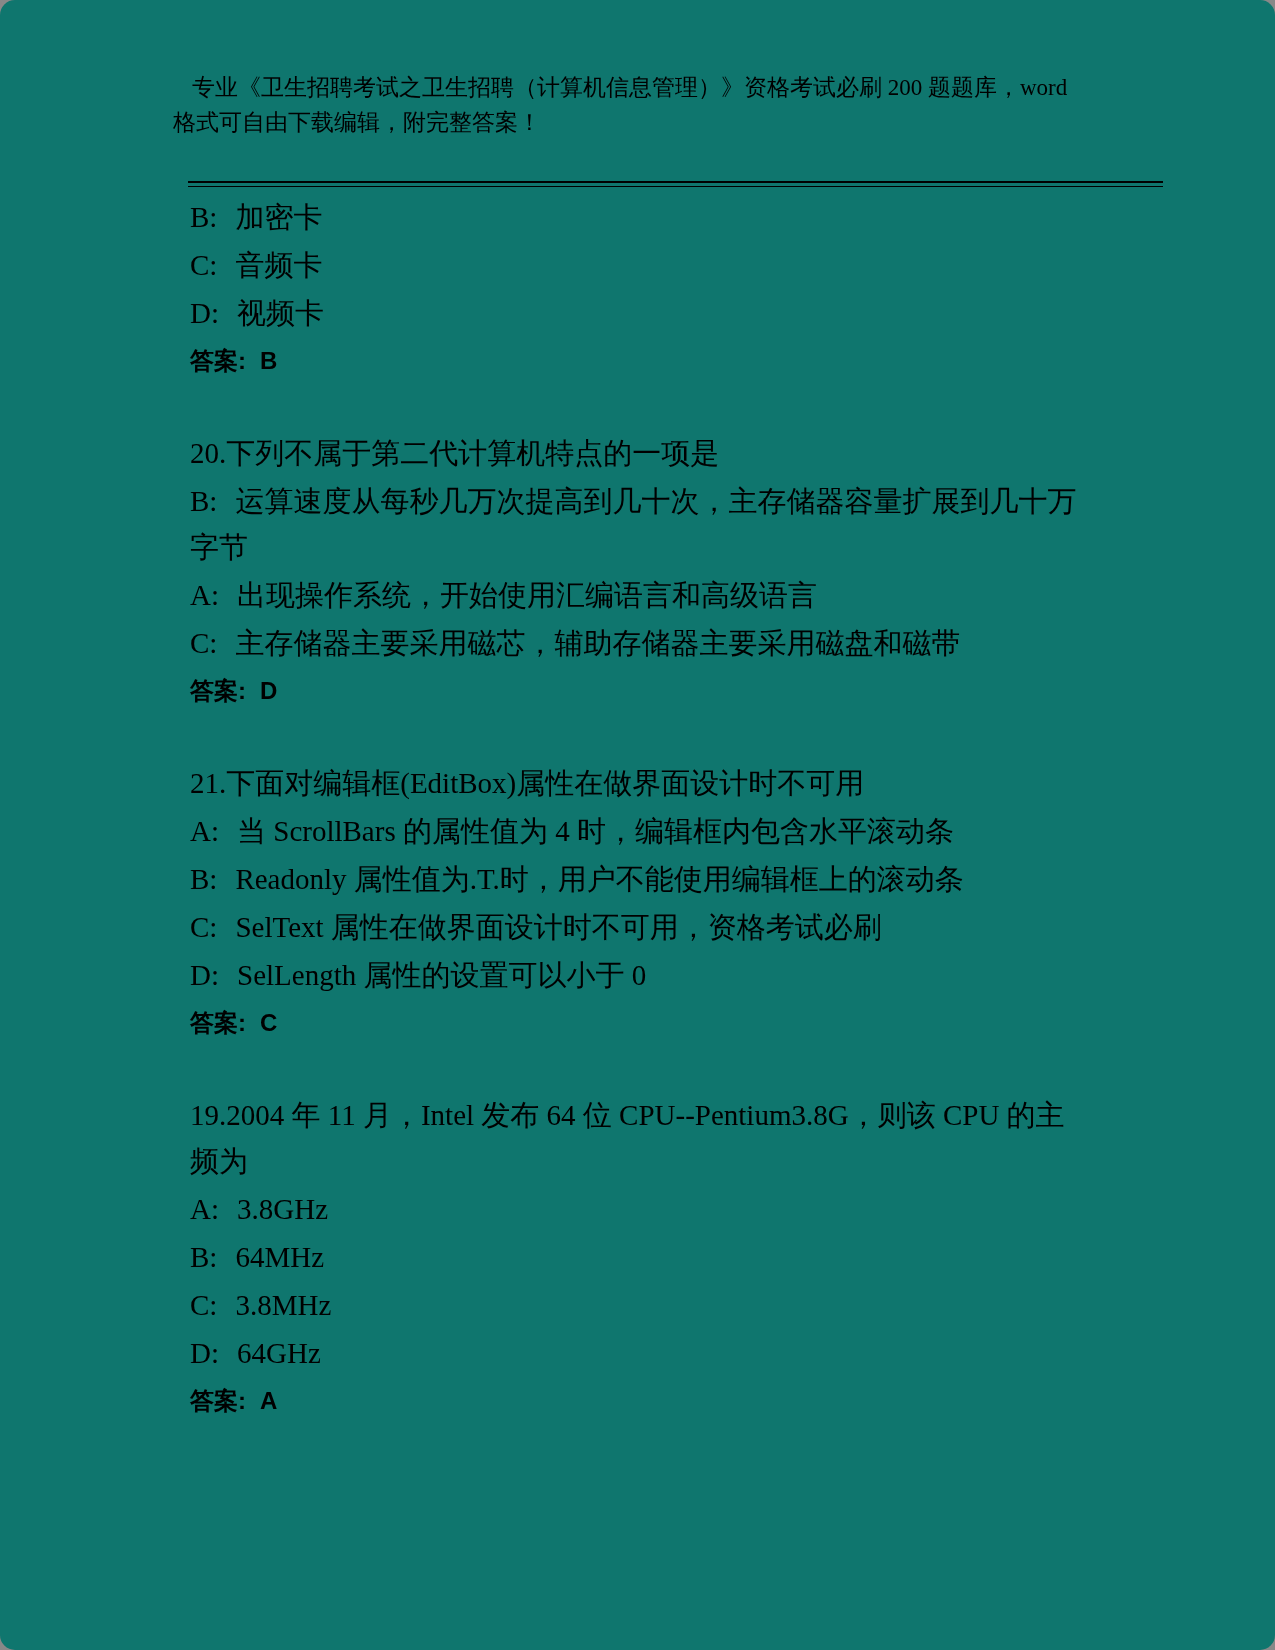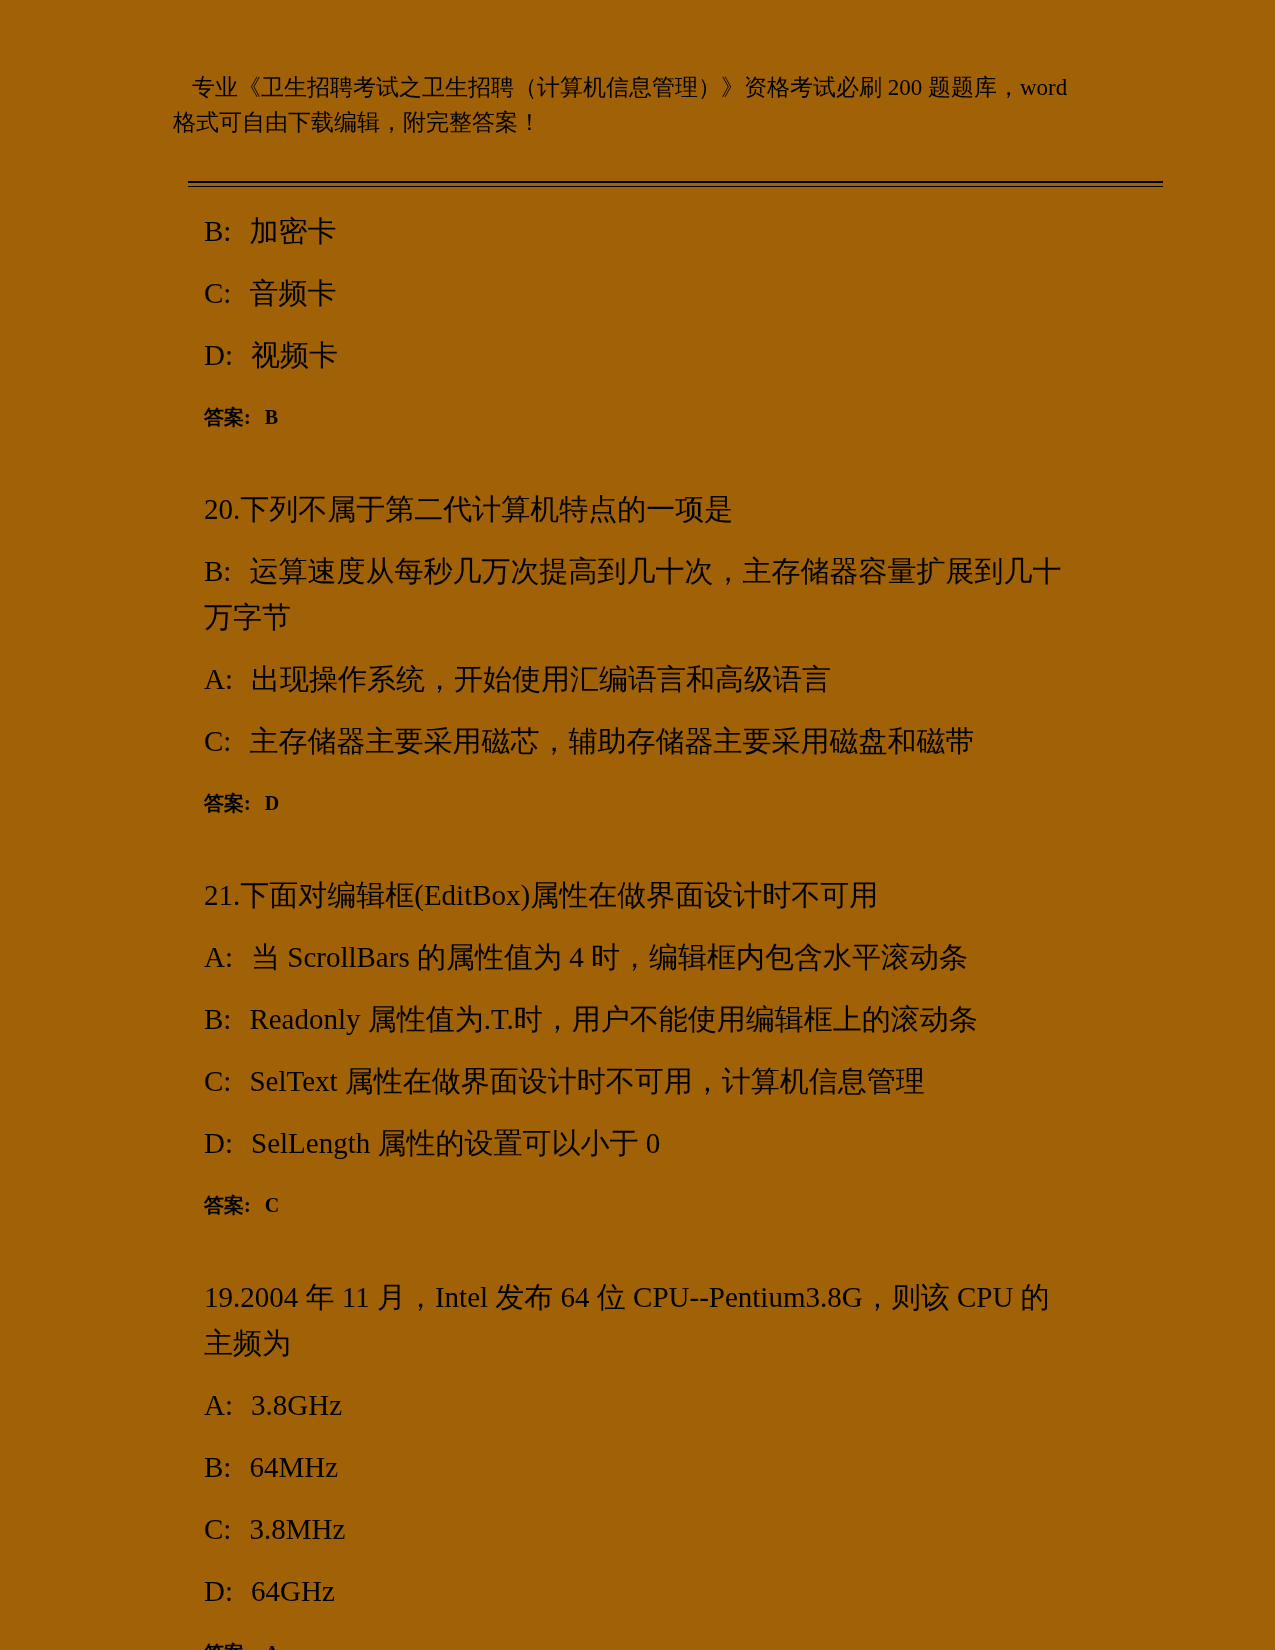--- a/index.html
+++ b/index.html
@@ -1,24 +1,25 @@
 <!DOCTYPE html>
 <html lang="zh"><head>
 <meta charset="utf-8">
 <style>
   html, body { margin: 0; padding: 0; background: #888; }
   .page {
     position: relative;
     width: 1275px;
     height: 1650px;
     margin: 0 auto;
-    background: #a16207;
+    background: #0f766e;
     overflow: hidden;
     font-family: "Liberation Serif", "DejaVu Serif", serif;
     color: #000000;
+    border-radius: 15px;
   }
   .doc-header {
     position: absolute;
     left: 173px;
     top: 70px;
     width: 900px;
     font-size: 23px;
     line-height: 35px;
   }
   .doc-header p { margin: 0; text-indent: 19px; }
@@ -32,28 +33,28 @@
     border-bottom: 1px solid #000;
   }
   .doc-content {
     position: absolute;
     left: 188px;
     top: 192px;
     width: 902px;
     font-size: 29px;
     line-height: 46px;
   }
-  .doc-content p { margin: 16px; }
+  .doc-content p { margin: 2px; }
   section.question-block { margin-top: 46px; }
   section.partial-question { margin-top: 0; }
   .opt-label { margin-right: 18px; }
   .answer-line {
-    font-family: Liberation Serif, serif;
+    font-family: Liberation Sans, sans-serif;
     font-weight: 700;
-    font-size: 20px;
+    font-size: 24px;
   }
   .answer-value { margin-left: 14px; }
 </style>
 </head>
 <body>
 
 <div class="page">
   <header class="doc-header">
     <p>专业《卫生招聘考试之卫生招聘（计算机信息管理）》资格考试必刷 200 题题库，word 格式可自由下载编辑，附完整答案！</p>
   </header>
@@ -69,21 +70,21 @@
         <p class="stem-line"><span class="stem-number">20.</span><span class="stem-text">下列不属于第二代计算机特点的一项是</span></p>
         <p class="option-line"><span class="opt-label">B:</span><span class="opt-text">运算速度从每秒几万次提高到几十次，主存储器容量扩展到几十万字节</span></p>
         <p class="option-line"><span class="opt-label">A:</span><span class="opt-text">出现操作系统，开始使用汇编语言和高级语言</span></p>
         <p class="option-line"><span class="opt-label">C:</span><span class="opt-text">主存储器主要采用磁芯，辅助存储器主要采用磁盘和磁带</span></p>
         <p class="answer-line"><span class="answer-label">答案:</span><span class="answer-value">D</span></p>
       </section>
       <section class="question-block">
         <p class="stem-line"><span class="stem-number">21.</span><span class="stem-text">下面对编辑框(EditBox)属性在做界面设计时不可用</span></p>
         <p class="option-line"><span class="opt-label">A:</span><span class="opt-text">当 ScrollBars 的属性值为 4 时，编辑框内包含水平滚动条</span></p>
         <p class="option-line"><span class="opt-label">B:</span><span class="opt-text">Readonly 属性值为.T.时，用户不能使用编辑框上的滚动条</span></p>
-        <p class="option-line"><span class="opt-label">C:</span><span class="opt-text">SelText 属性在做界面设计时不可用，计算机信息管理</span></p>
+        <p class="option-line"><span class="opt-label">C:</span><span class="opt-text">SelText 属性在做界面设计时不可用，资格考试必刷</span></p>
         <p class="option-line"><span class="opt-label">D:</span><span class="opt-text">SelLength 属性的设置可以小于 0</span></p>
         <p class="answer-line"><span class="answer-label">答案:</span><span class="answer-value">C</span></p>
       </section>
       <section class="question-block">
         <p class="stem-line"><span class="stem-number">19.</span><span class="stem-text">2004 年 11 月，Intel 发布 64 位 CPU--Pentium3.8G，则该 CPU 的主频为</span></p>
         <p class="option-line"><span class="opt-label">A:</span><span class="opt-text">3.8GHz</span></p>
         <p class="option-line"><span class="opt-label">B:</span><span class="opt-text">64MHz</span></p>
         <p class="option-line"><span class="opt-label">C:</span><span class="opt-text">3.8MHz</span></p>
         <p class="option-line"><span class="opt-label">D:</span><span class="opt-text">64GHz</span></p>
         <p class="answer-line"><span class="answer-label">答案:</span><span class="answer-value">A</span></p>

